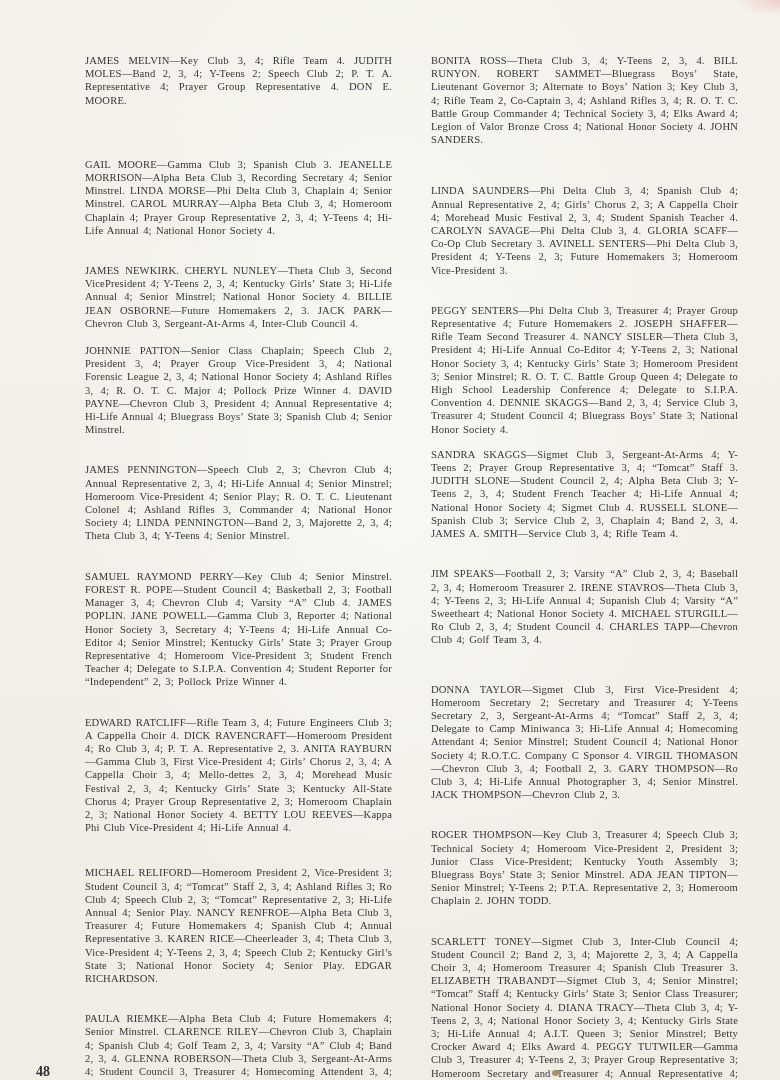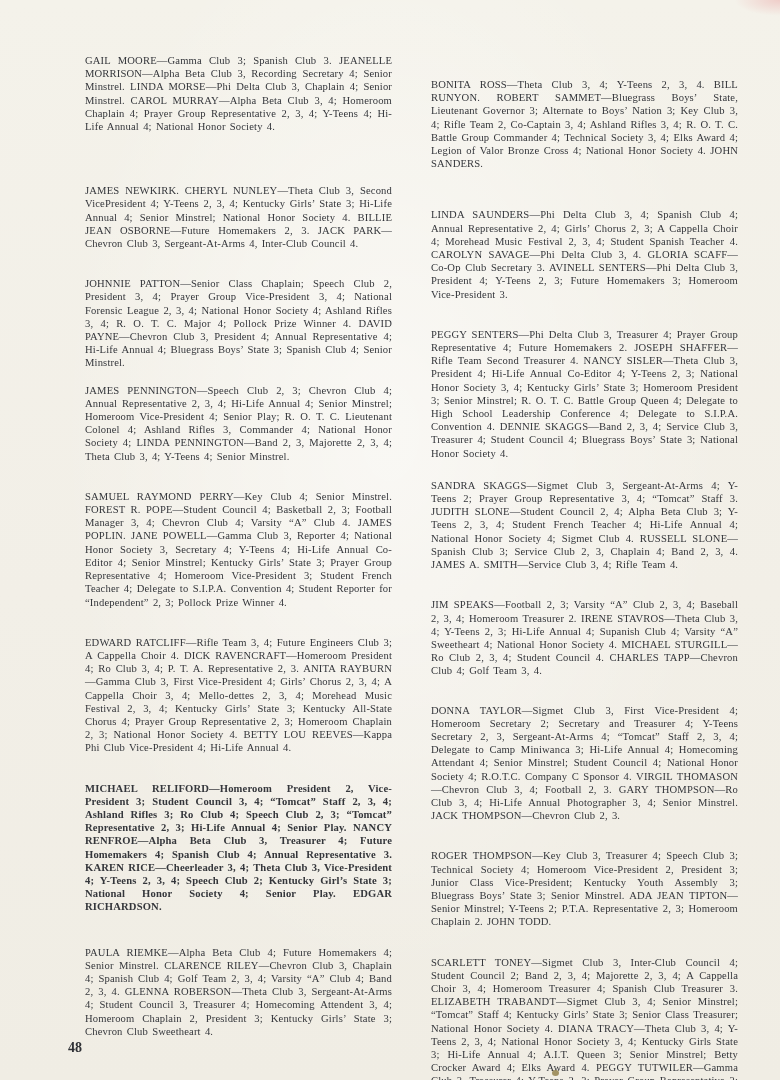--- a/index.html
+++ b/index.html
@@ -43,52 +43,52 @@
     color: #34363b;
     text-align: justify;
     word-spacing: 1.4px;
     letter-spacing: 0.15px;
     hyphens: auto;
     -webkit-hyphens: auto;
   }
   .column-left .para:nth-child(1) { margin-bottom: 51px; }
   .column-left .para:nth-child(2) { }
   .column-left .para:nth-child(3) { margin-bottom: 14px; }
-  .column-left .para:nth-child(7) { margin-bottom: 32px; font-weight: bold; }
-  .column-right .para:nth-child(1) { margin-bottom: 38px; margin-top: 24px; }
-  .column-right .para:nth-child(3) { margin-bottom: 19px; }
-  .column-right .para:nth-child(5) { margin-bottom: 26px; }
+  .column-left .para:nth-child(7) { margin-bottom: 32px; }
+  .column-right .para:nth-child(1) { margin-bottom: 38px; }
+  .column-right .para:nth-child(3) { margin-bottom: 12px; }
+  .column-right .para:nth-child(5) { margin-bottom: 36px; }
   .page-number {
     position: absolute;
     left: 36px;
-    top: 1040px;
+    top: 1064px;
     font-family: "Liberation Serif", "DejaVu Serif", serif;
     font-size: 14px;
     font-weight: bold;
     color: #2f3136;
-    margin-left: 32px;
   }
   .speck {
     position: absolute;
     left: 552px;
     top: 1070px;
     width: 7px;
     height: 6px;
     border-radius: 50%;
     background: #94824e;
     opacity: 0.85;
   }
 </style>
 </head>
 <body>
 
 <div class="page">
   <div class="corner-tint"></div>
 
   <div class="column column-left">
+    <p class="para">JAMES MELVIN—Key Club 3, 4; Rifle Team 4. JUDITH MOLES—Band 2, 3, 4; Y-Teens 2; Speech Club 2; P. T. A. Representative 4; Prayer Group Representative 4. DON E. MOORE.</p>
     <p class="para">GAIL MOORE—Gamma Club 3; Spanish Club 3. JEANELLE MORRISON—Alpha Beta Club 3, Recording Secretary 4; Senior Minstrel. LINDA MORSE—Phi Delta Club 3, Chaplain 4; Senior Minstrel. CAROL MURRAY—Alpha Beta Club 3, 4; Homeroom Chaplain 4; Prayer Group Representative 2, 3, 4; Y-Teens 4; Hi-Life Annual 4; National Honor Society 4.</p>
     <p class="para">JAMES NEWKIRK. CHERYL NUNLEY—Theta Club 3, Second VicePresident 4; Y-Teens 2, 3, 4; Kentucky Girls’ State 3; Hi-Life Annual 4; Senior Minstrel; National Honor Society 4. BILLIE JEAN OSBORNE—Future Homemakers 2, 3. JACK PARK—Chevron Club 3, Sergeant-At-Arms 4, Inter-Club Council 4.</p>
     <p class="para">JOHNNIE PATTON—Senior Class Chaplain; Speech Club 2, President 3, 4; Prayer Group Vice-President 3, 4; National Forensic League 2, 3, 4; National Honor Society 4; Ashland Rifles 3, 4; R. O. T. C. Major 4; Pollock Prize Winner 4. DAVID PAYNE—Chevron Club 3, President 4; Annual Representative 4; Hi-Life Annual 4; Bluegrass Boys’ State 3; Spanish Club 4; Senior Minstrel.</p>
     <p class="para">JAMES PENNINGTON—Speech Club 2, 3; Chevron Club 4; Annual Representative 2, 3, 4; Hi-Life Annual 4; Senior Minstrel; Homeroom Vice-President 4; Senior Play; R. O. T. C. Lieutenant Colonel 4; Ashland Rifles 3, Commander 4; National Honor Society 4; LINDA PENNINGTON—Band 2, 3, Majorette 2, 3, 4; Theta Club 3, 4; Y-Teens 4; Senior Minstrel.</p>
     <p class="para">SAMUEL RAYMOND PERRY—Key Club 4; Senior Minstrel. FOREST R. POPE—Student Council 4; Basketball 2, 3; Football Manager 3, 4; Chevron Club 4; Varsity “A” Club 4. JAMES POPLIN. JANE POWELL—Gamma Club 3, Reporter 4; National Honor Society 3, Secretary 4; Y-Teens 4; Hi-Life Annual Co-Editor 4; Senior Minstrel; Kentucky Girls’ State 3; Prayer Group Representative 4; Homeroom Vice-President 3; Student French Teacher 4; Delegate to S.I.P.A. Convention 4; Student Reporter for “Independent” 2, 3; Pollock Prize Winner 4.</p>
     <p class="para">EDWARD RATCLIFF—Rifle Team 3, 4; Future Engineers Club 3; A Cappella Choir 4. DICK RAVENCRAFT—Homeroom President 4; Ro Club 3, 4; P. T. A. Representative 2, 3. ANITA RAYBURN—Gamma Club 3, First Vice-President 4; Girls’ Chorus 2, 3, 4; A Cappella Choir 3, 4; Mello-dettes 2, 3, 4; Morehead Music Festival 2, 3, 4; Kentucky Girls’ State 3; Kentucky All-State Chorus 4; Prayer Group Representative 2, 3; Homeroom Chaplain 2, 3; National Honor Society 4. BETTY LOU REEVES—Kappa Phi Club Vice-President 4; Hi-Life Annual 4.</p>
     <p class="para">MICHAEL RELIFORD—Homeroom President 2, Vice-President 3; Student Council 3, 4; “Tomcat” Staff 2, 3, 4; Ashland Rifles 3; Ro Club 4; Speech Club 2, 3; “Tomcat” Representative 2, 3; Hi-Life Annual 4; Senior Play. NANCY RENFROE—Alpha Beta Club 3, Treasurer 4; Future Homemakers 4; Spanish Club 4; Annual Representative 3. KAREN RICE—Cheerleader 3, 4; Theta Club 3, Vice-President 4; Y-Teens 2, 3, 4; Speech Club 2; Kentucky Girl’s State 3; National Honor Society 4; Senior Play. EDGAR RICHARDSON.</p>
     <p class="para">PAULA RIEMKE—Alpha Beta Club 4; Future Homemakers 4; Senior Minstrel. CLARENCE RILEY—Chevron Club 3, Chaplain 4; Spanish Club 4; Golf Team 2, 3, 4; Varsity “A” Club 4; Band 2, 3, 4. GLENNA ROBERSON—Theta Club 3, Sergeant-At-Arms 4; Student Council 3, Treasurer 4; Homecoming Attendent 3, 4; Homeroom Chaplain 2, President 3; Kentucky Girls’ State 3; Chevron Club Sweetheart 4.</p>
   </div>
 

